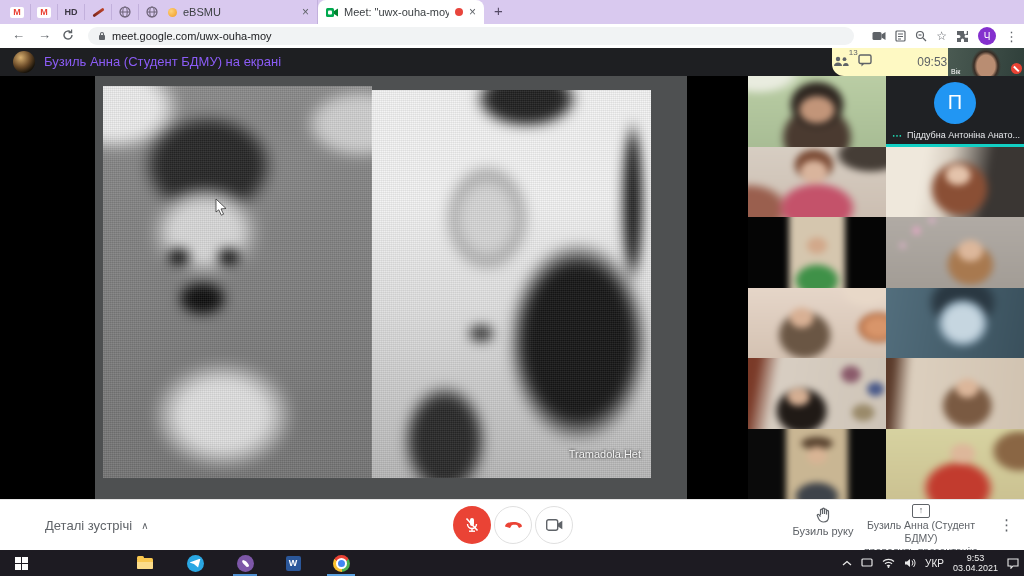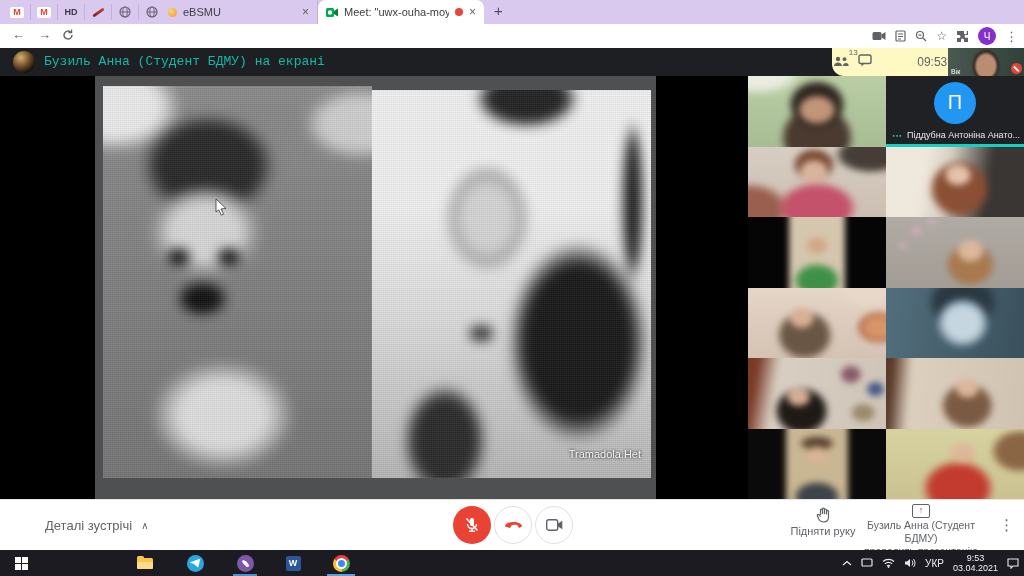--- a/index.html
+++ b/index.html
@@ -28,34 +28,34 @@
   .navbtn{position:absolute;top:3px;font-size:13px;color:#5f6368;}
   .urlpill{position:absolute;left:88px;top:3px;width:766px;height:18px;background:#f1f3f4;border-radius:9px;display:flex;align-items:center;gap:6px;padding-left:10px;box-sizing:border-box;font-size:11px;color:#202124;}
   .addricons{position:absolute;right:2px;top:0;height:24px;display:flex;align-items:center;gap:9px;padding-right:4px;}
   .staricon{font-size:12px;color:#5f6368;line-height:12px;}
   .profileavatar{width:18px;height:18px;border-radius:50%;background:#8430ce;color:#fff;font-size:10px;display:flex;align-items:center;justify-content:center;}
   .kebab{font-size:13px;color:#5f6368;line-height:13px;}
 
   
   .meettop{position:absolute;top:48px;left:0;width:1024px;height:28px;background:#1e1f22;}
   .presenteravatar{position:absolute;left:13px;top:3px;width:22px;height:22px;border-radius:50%;background:radial-gradient(circle at 35% 30%,#d8b070,#6a4a28 45%,#171209 75%);}
-  .presenterlabel{position:absolute;left:44px;top:6px;font-size:13px;color:#14b8a6;white-space:nowrap;font-family:Liberation Mono, monospace;}
+  .presenterlabel{position:absolute;left:44px;top:6px;font-size:13px;color:#8b5cf6;white-space:nowrap;}
   .toppill{position:absolute;left:832px;top:0;width:116px;height:28px;background:#fef9c3;border-radius:0 0 0 12px;display:flex;align-items:center;justify-content:space-evenly;}
   .pcount{font-size:8px;color:#5f6368;vertical-align:top;position:relative;top:-5px;}
   .topclock{font-size:12px;color:#5f6368;margin-left:44px;}
   .selfview{position:absolute;left:948px;top:0;width:76px;height:28px;overflow:hidden;background:
     radial-gradient(ellipse 20px 24px at 38px 18px,#b98d72 0 45%,#3a2e26 60%,transparent 75%),
     linear-gradient(100deg,#4a5a52,#2f3f3a);}
   .selflabel{position:absolute;left:3px;bottom:1px;font-size:7px;color:#fff;}
   .mutebadge{position:absolute;right:2px;bottom:2px;width:11px;height:11px;border-radius:50%;background:#ea4335;}
   .mutebadge::after{content:"";position:absolute;left:2px;top:4.5px;width:7px;height:1.5px;background:#fff;transform:rotate(45deg);}
 
   
   .stage{position:absolute;top:76px;left:0;width:748px;height:423px;background:#000;}
-  .sharewin{position:absolute;left:95px;top:0;width:561px;height:423px;background:#4e5051;}
+  .sharewin{position:absolute;left:95px;top:0;width:561px;height:423px;background:#4e5051;padding-left:31px;}
   .photo{position:absolute;overflow:hidden;background:#888;}
   .photoL{left:8px;top:10px;width:269px;height:392px;}
   .photoR{left:277px;top:14px;width:279px;height:388px;}
   .px{position:absolute;inset:-12px;filter:blur(6px);}
   .photoL .px{background:
     radial-gradient(ellipse 40px 28px at 38% 54%,#0e0e0e 0 45%,transparent 65%),
     radial-gradient(ellipse 18px 14px at 30% 44%,#101010 0 50%,transparent 70%),
     radial-gradient(ellipse 18px 14px at 47% 44%,#101010 0 50%,transparent 70%),
     radial-gradient(ellipse 70px 55px at 39% 38%,#d8d8d8 0 50%,#9a9a9a 70%,transparent 85%),
     radial-gradient(ellipse 90px 70px at 40% 22%,#262626 0 55%,transparent 75%),
@@ -232,20 +232,27 @@
 
   <div class="addrbar">
     <span class="navbtn" style="left:12px">←</span>
     <span class="navbtn" style="left:38px">→</span>
     <span class="navbtn" style="left:62px;top:5px">
       <svg width="12" height="12" viewBox="0 0 12 12">
           <path d="M10 6a4 4 0 1 1-1.2-2.8" fill="none" stroke="#5f6368" stroke-width="1.4"></path>
           <path d="M9.6 0.6v3h-3" fill="none" stroke="#5f6368" stroke-width="1.2"></path>
         </svg>
     </span>
+    <div class="urlpill">
+      <svg width="8" height="10" viewBox="0 0 8 10">
+          <rect x="1" y="4" width="6" height="5" rx="1" fill="#5f6368"></rect>
+          <path d="M2.5 4V3a1.5 1.5 0 0 1 3 0v1" stroke="#5f6368" fill="none" stroke-width="1.1"></path>
+        </svg>
+      <span>meet.google.com/uwx-ouha-moy</span>
+    </div>
     <div class="addricons">
       <svg width="14" height="10" viewBox="0 0 14 10">
           <rect x="0.5" y="1" width="9" height="8" rx="1.5" fill="#5f6368"></rect>
           <path d="M9.5 3.5L13.5 1v8L9.5 6.5z" fill="#5f6368"></path>
         </svg>
       <svg width="11" height="12" viewBox="0 0 11 12">
           <rect x="1" y="1" width="9" height="10" rx="1" fill="none" stroke="#5f6368" stroke-width="1.2"></rect>
           <path d="M3 4h5M3 6.5h5M3 9h3" stroke="#5f6368" stroke-width="1"></path>
         </svg>
       <svg width="12" height="12" viewBox="0 0 12 12">
@@ -370,21 +377,21 @@
     <div class="cbtn btn-cam">
       <svg width="17" height="12" viewBox="0 0 17 12">
           <rect x="0.7" y="0.7" width="11" height="10.5" rx="2" fill="none" stroke="#5f6368" stroke-width="1.4"></rect>
           <path d="M12 4.5l4.3-2.8v8.6L12 7.5z" fill="#5f6368"></path>
         </svg>
     </div>
     <div class="raise">
       <svg width="15" height="16" viewBox="0 0 15 16" fill="none" stroke="#5f6368" stroke-width="1.2">
           <path d="M4.5 8V3.2a1 1 0 0 1 2 0V7M6.5 7V2.2a1 1 0 0 1 2 0V7M8.5 7V3a1 1 0 0 1 2 0v4.5M10.5 7.5V4.4a1 1 0 0 1 2 0V10c0 3-2 5-5 5-2.5 0-3.7-1-5-3.5L1.3 8.6a1 1 0 0 1 1.6-1L4.5 9.5"></path>
         </svg>
-      <div>Підняти руку</div>
+      <div>Бузиль руку</div>
     </div>
     <div class="presenting">
       <div class="pbox">↑</div>
       <div>Бузиль Анна (Студент БДМУ)</div>
       <div>проводить презентацію</div>
     </div>
     <div class="bkebab">⋮</div>
   </div>
 
   <div class="taskbar">

